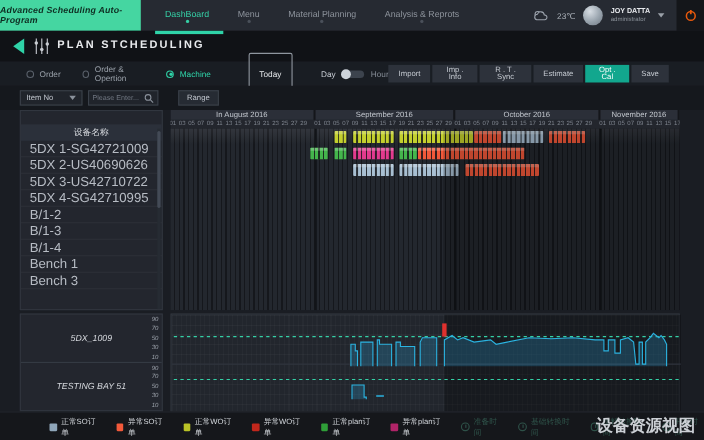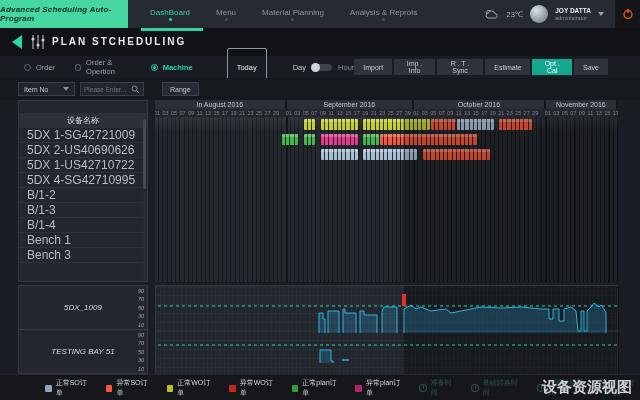--- a/index.html
+++ b/index.html
@@ -43,21 +43,21 @@
   
   .toolbar { position:absolute; left:0; top:56px; width:640px; height:22px; background:#191d23;
     display:flex; align-items:center; padding:0 32px 0 24px; }
   .radio-group { display:flex; gap:20px; align-items:center; }
   .radio { display:flex; gap:5px; align-items:center; cursor:pointer; }
   .radio .circle { width:7px; height:7px; border-radius:50%; border:1px solid #5a616b; position:relative; }
   .radio.sel .circle { border-color:#2fd3a8; }
   .radio.sel .circle::after { content:""; position:absolute; left:1.5px; top:1.5px; width:3px; height:3px;
     border-radius:50%; background:#2fd3a8; }
   .radio .rlbl { font-size:7.5px; color:#9aa1aa; }
-  .radio.sel .rlbl { color:#2fd3a8;font-weight:bold; }
+  .radio.sel .rlbl { color:#2fd3a8; }
   .todaybtn { margin-left:34px; padding:14px 9px; border:1px solid #8f969f; border-radius:2px;
     background:transparent; color:#e4e7ea; font-size:7.5px; cursor:pointer; }
   .dhwrap { display:flex; align-items:center; gap:6px; margin-left:26px; }
   .dhlbl { font-size:7.5px; color:#c7ccd3; }
   .dhlbl.dim { color:#858c96; }
   .toggle { width:20px; height:7px; border-radius:4px; background:#3c434d; position:relative; cursor:pointer; }
   .toggle .knob { position:absolute; left:-1px; top:-1px; width:9px; height:9px; border-radius:50%; background:#cdd3da; }
   .actions { margin-left:auto; display:flex; gap:2px; }
   .abtn { height:16px; padding:0 9px; background:#2d323b; border:none; color:#c6cbd2;
     font-size:7px; cursor:pointer; }
@@ -239,21 +239,21 @@
       </svg>
     </div>
     <button class="rangebtn">Range</button>
   </div>
 
   <aside class="mlist">
     <div class="mlhead">设备名称</div>
     <div id="machine-rows">
         <div class="mrow">5DX 1-SG42721009</div>
         <div class="mrow">5DX 2-US40690626</div>
-        <div class="mrow">5DX 1-US42710722</div>
+        <div class="mrow">5DX 3-US42710722</div>
         <div class="mrow">5DX 4-SG42710995</div>
         <div class="mrow">B/1-2</div>
         <div class="mrow">B/1-3</div>
         <div class="mrow">B/1-4</div>
         <div class="mrow">Bench 1</div>
         <div class="mrow">Bench 3</div>
       </div>
     <div class="mscroll">
         <div class="mthumb"></div>
       </div>

